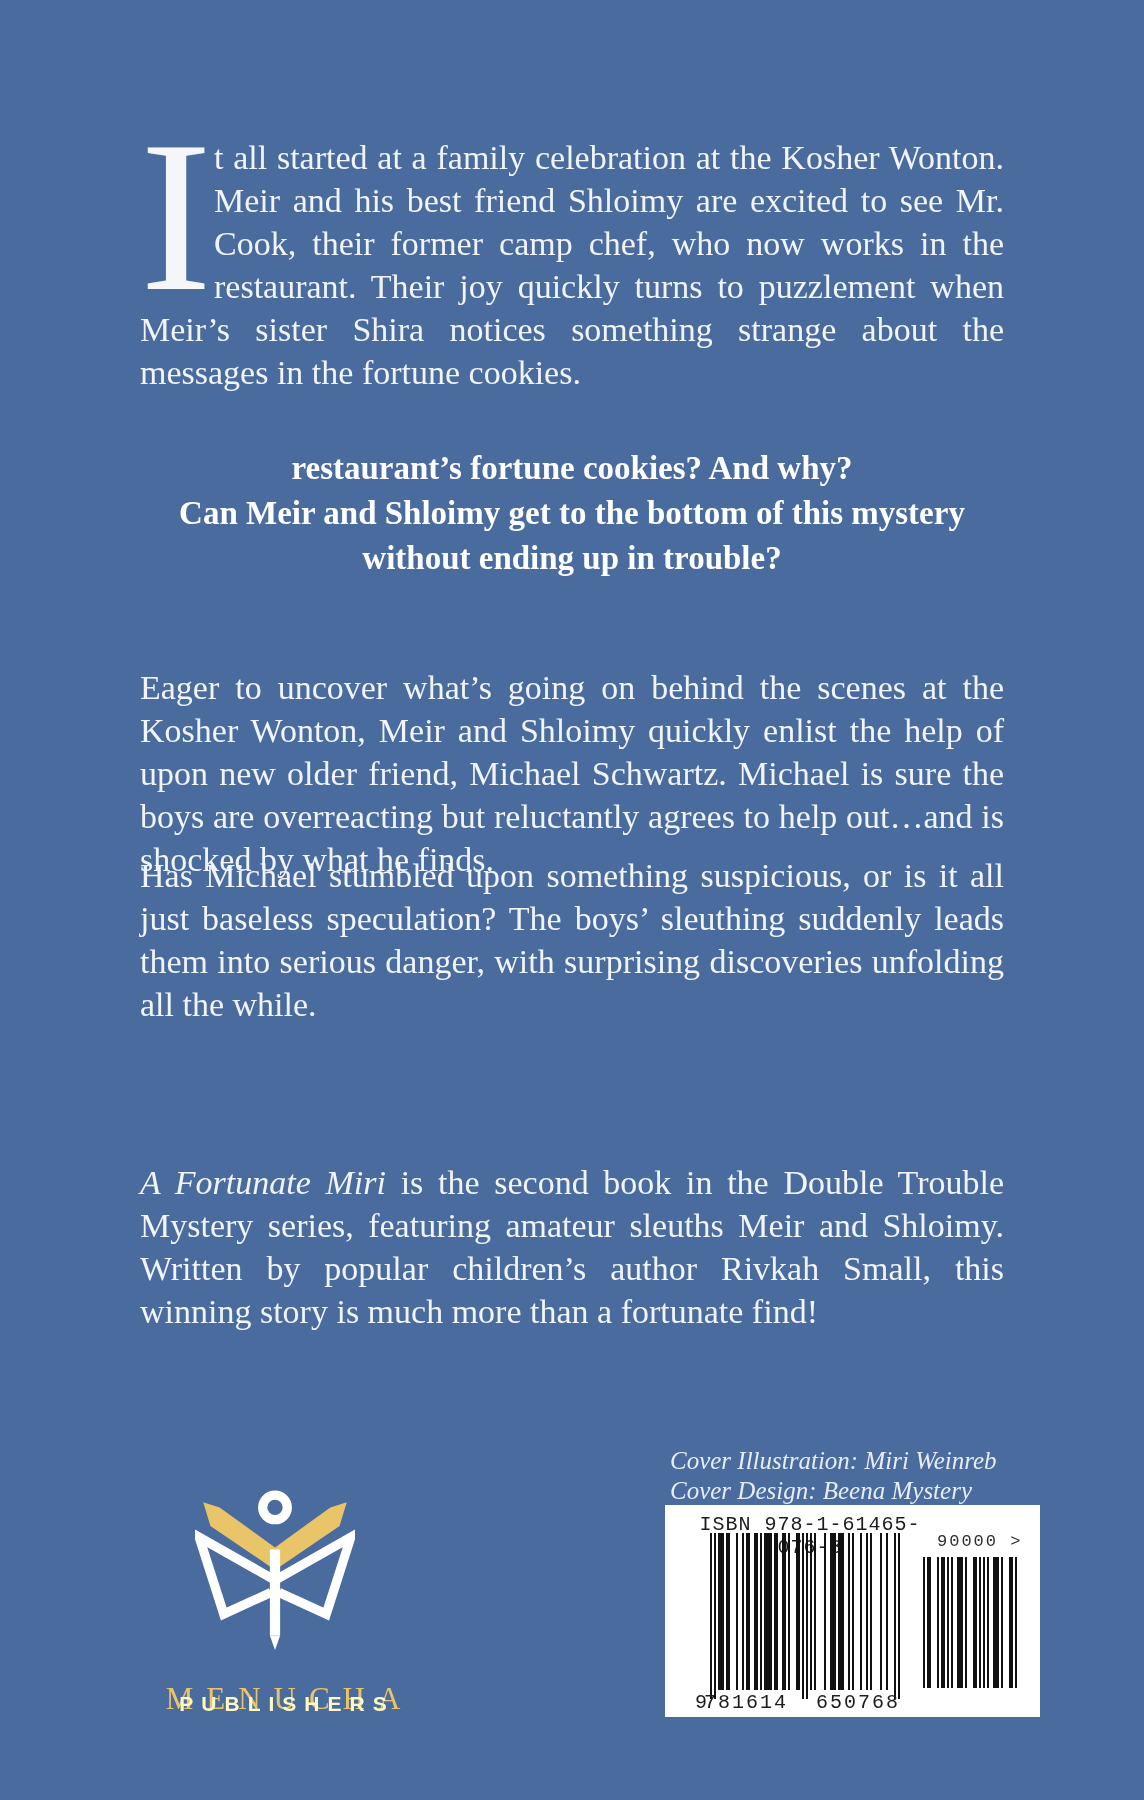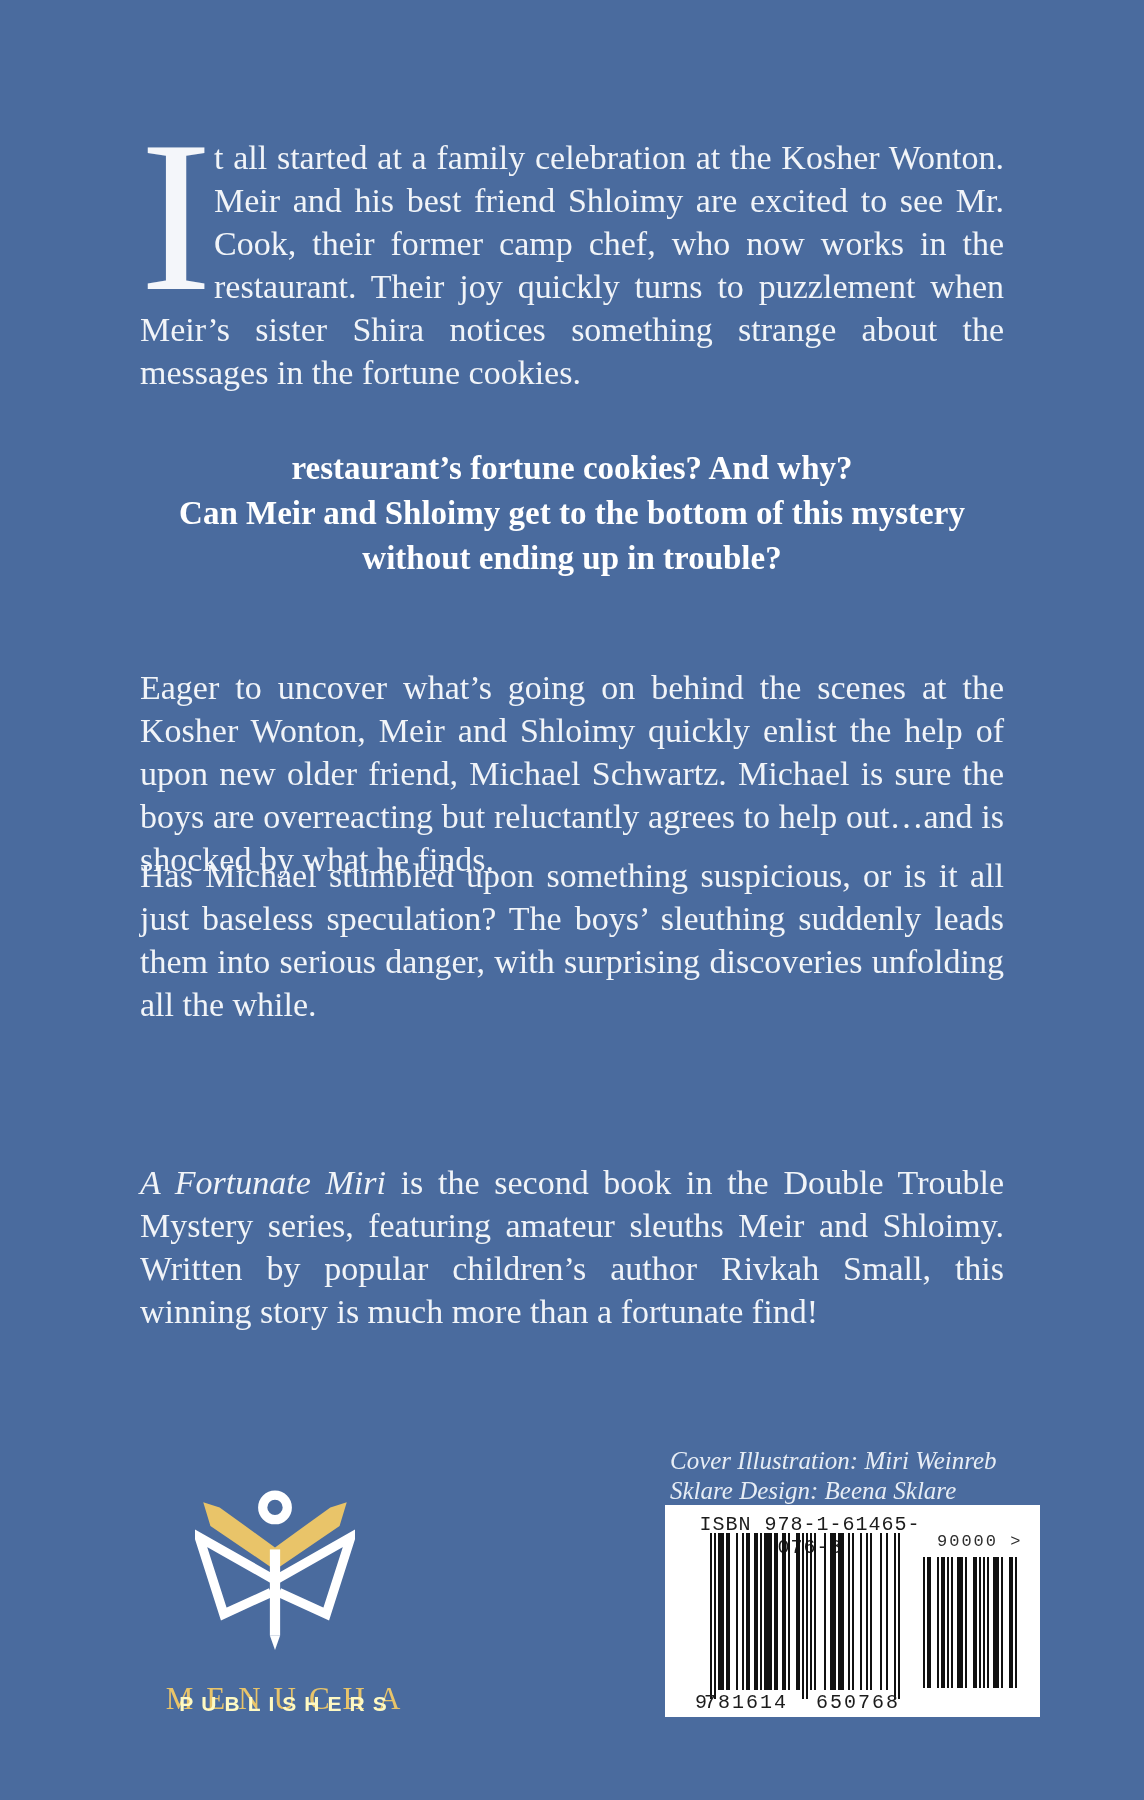--- a/index.html
+++ b/index.html
@@ -82,21 +82,21 @@
   <div class="blurb p2">Eager to uncover what’s going on behind the scenes at the Kosher Wonton, Meir and Shloimy quickly enlist the help of upon new older friend, Michael Schwartz. Michael is sure the boys are overreacting but reluctantly agrees to help out…and is shocked by what he finds.</div>
 
   <div class="blurb p3">Has Michael stumbled upon something suspicious, or is it all just baseless speculation? The boys’ sleuthing suddenly leads them into serious danger, with surprising discoveries unfolding all the while.</div>
 
   <div class="blurb p4">
     <span class="italic">A Fortunate Miri</span><span> is the second book in the Double Trouble Mystery series, featuring amateur sleuths Meir and Shloimy. Written by popular children’s author Rivkah Small, this winning story is much more than a fortunate find!</span>
   </div>
 
   <div class="credits">
     <div>Cover Illustration: Miri Weinreb</div>
-    <div>Sklare Design: Beena Sklare</div>
+    <div>Cover Design: Beena Mystery</div>
   </div>
 
   <svg class="logo-icon" viewBox="0 0 156 160" xmlns="http://www.w3.org/2000/svg">
 
     <path d="M8,12 L24,17 L78,56 L132,17 L148,12 L141,35 L78,78 L15,35 Z" fill="#e9c469"></path>
 
     <circle cx="78" cy="17" r="12" fill="none" stroke="#ffffff" stroke-width="9"></circle>
 
     <path d="M74,100 L28,121 L4,46 L78,88" fill="none" stroke="#ffffff" stroke-width="9" stroke-linejoin="miter"></path>
 

